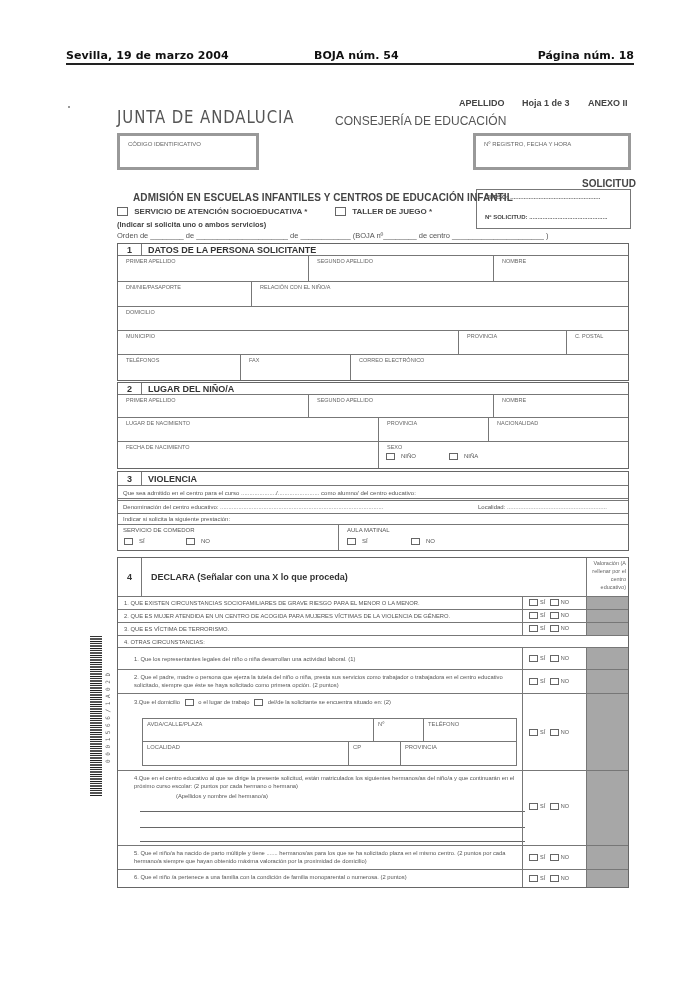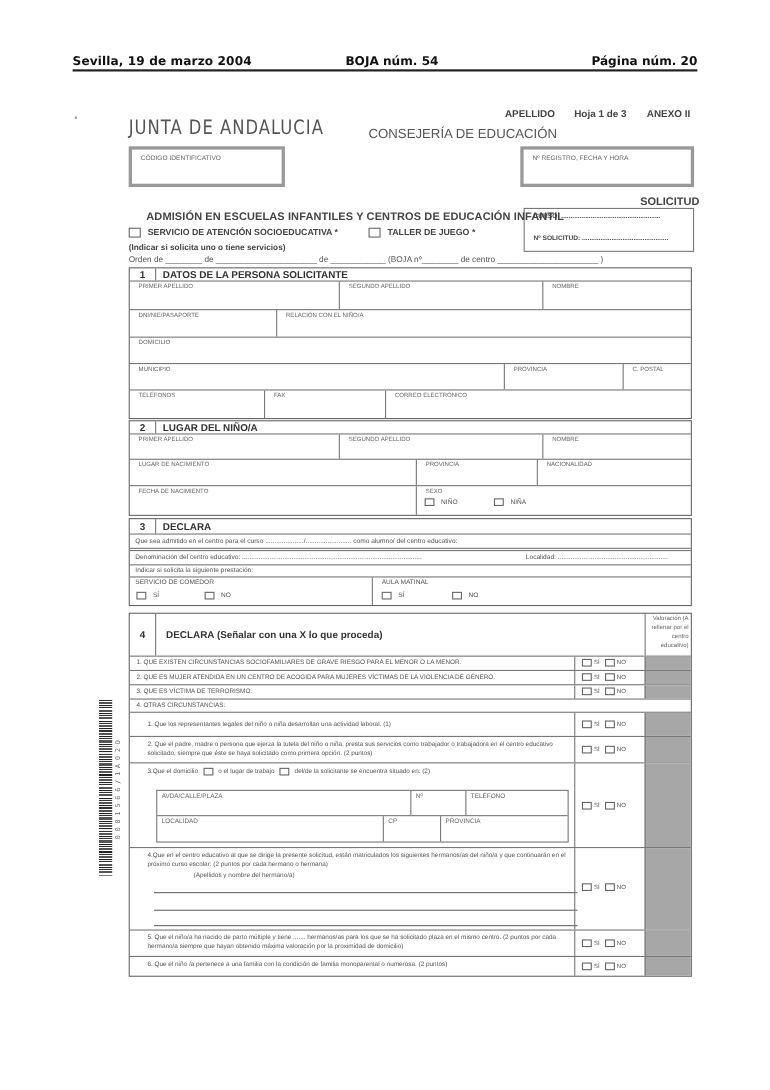--- a/index.html
+++ b/index.html
@@ -76,21 +76,21 @@
     background: repeating-linear-gradient(to bottom, #333 0 1px, #fff 1px 2px, #555 2px 4px, #fff 4px 5px, #222 5px 6px, #eee 6px 7px); }
   .barcode-text { left: 104px; top: 636px; width: 10px; height: 160px; font-size: 6px; color: #666;
     writing-mode: vertical-rl; text-align: center; letter-spacing: 3.6px; font-family: "DejaVu Sans Mono", monospace; }
 </style>
 </head>
 <body>
 
 <div class="page-header">
   <span class="l">Sevilla, 19  de  marzo  2004</span>
   <span class="c">BOJA núm. 54</span>
-  <span class="r">Página núm. 20</span>
+  <span class="r">Página núm. 18</span>
 </div>
 
 <div class="abs dot-mark"></div>
 <div class="abs junta">JUNTA DE ANDALUCIA</div>
 <div class="abs consejeria">CONSEJERÍA DE EDUCACIÓN</div>
 <div class="abs anverso">APELLIDO</div>
 <div class="abs hoja">Hoja 1 de 3</div>
 <div class="abs anexo">ANEXO  II</div>
 
 <div class="abs box-grey codigo-box">
@@ -110,21 +110,21 @@
 <div class="abs svc-row" style="width:400px;height:12px;">
   <span class="item" style="left:0">
     <span class="chk"></span>
     <span style="margin-left:4px">SERVICIO DE ATENCIÓN SOCIOEDUCATIVA *</span>
   </span>
   <span class="item" style="left:218px">
     <span class="chk"></span>
     <span style="margin-left:4px">TALLER DE JUEGO *</span>
   </span>
 </div>
-<div class="abs indicar">(Indicar si solicita uno o tiene servicios)</div>
+<div class="abs indicar">(Indicar si solicita uno o ambos servicios)</div>
 <div class="abs orden">Orden de ________ de ______________________ de ____________ (BOJA nº________ de centro ______________________ )</div>
 
 <div class="section" style="top:243px;">
   <div class="sec-head">
     <span class="sec-num">1</span>
     <span class="sec-title">DATOS DE LA PERSONA SOLICITANTE</span>
   </div>
   <div class="frow" style="height:26px">
     <div class="cell" style="left:0;width:190px">
         <span class="flabel">PRIMER APELLIDO</span>
@@ -208,21 +208,21 @@
       <span class="flabel">SEXO</span>
       <span class="ftext" style="left:7px;top:11px"><span class="chk-s"></span><span style="margin-left:4px">NIÑO</span></span>
       <span class="ftext" style="left:70px;top:11px"><span class="chk-s"></span><span style="margin-left:4px">NIÑA</span></span>
     </div>
   </div>
 </div>
 
 <div class="section" style="top:471px;">
   <div class="sec-head" style="height:14px">
     <span class="sec-num" style="line-height:14px">3</span>
-    <span class="sec-title" style="line-height:14px">DECLARA</span>
+    <span class="sec-title" style="line-height:14px">VIOLENCIA</span>
   </div>
   <div class="frow" style="height:15px;border-bottom:3px double #777">
     <span class="ftext" style="top:4px">Que sea admitido en el centro para el curso ...................../......................... como alumno/ del centro educativo:</span>
   </div>
   <div class="frow" style="height:13px">
     <span class="ftext" style="top:3px">Denominación del centro educativo: ..................................................................................................</span>
     <span class="ftext" style="left:360px;top:3px">Localidad: ............................................................</span>
   </div>
   <div class="frow" style="height:11px">
     <span class="ftext" style="top:2px">Indicar si solicita la siguiente prestación:</span>

